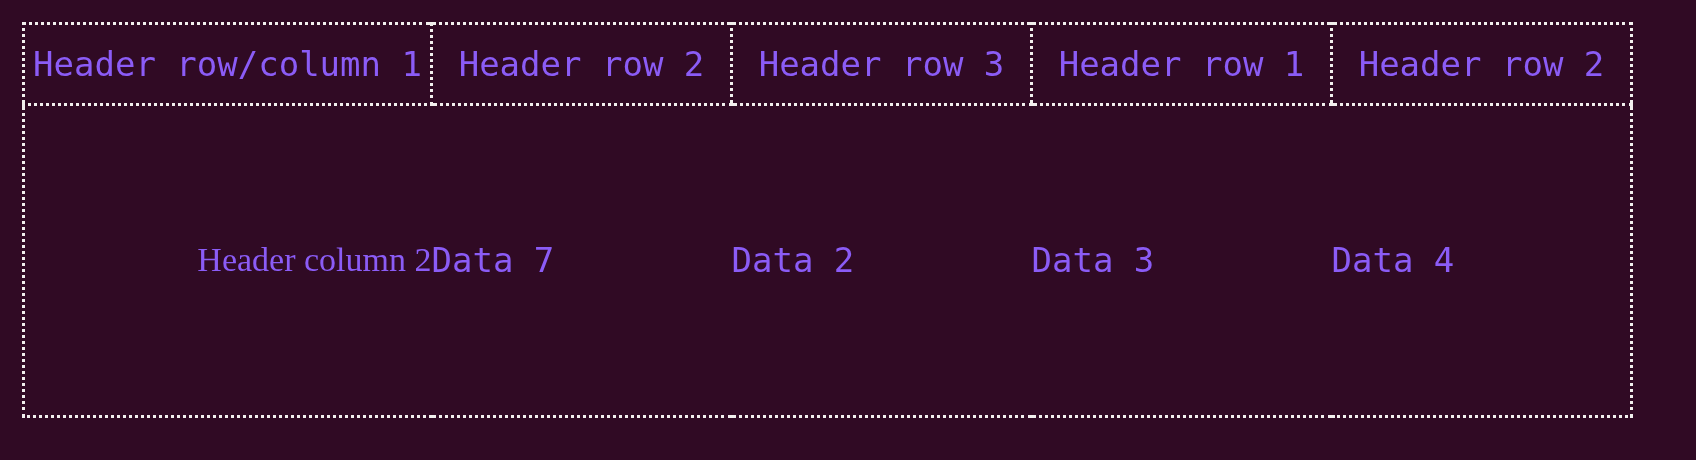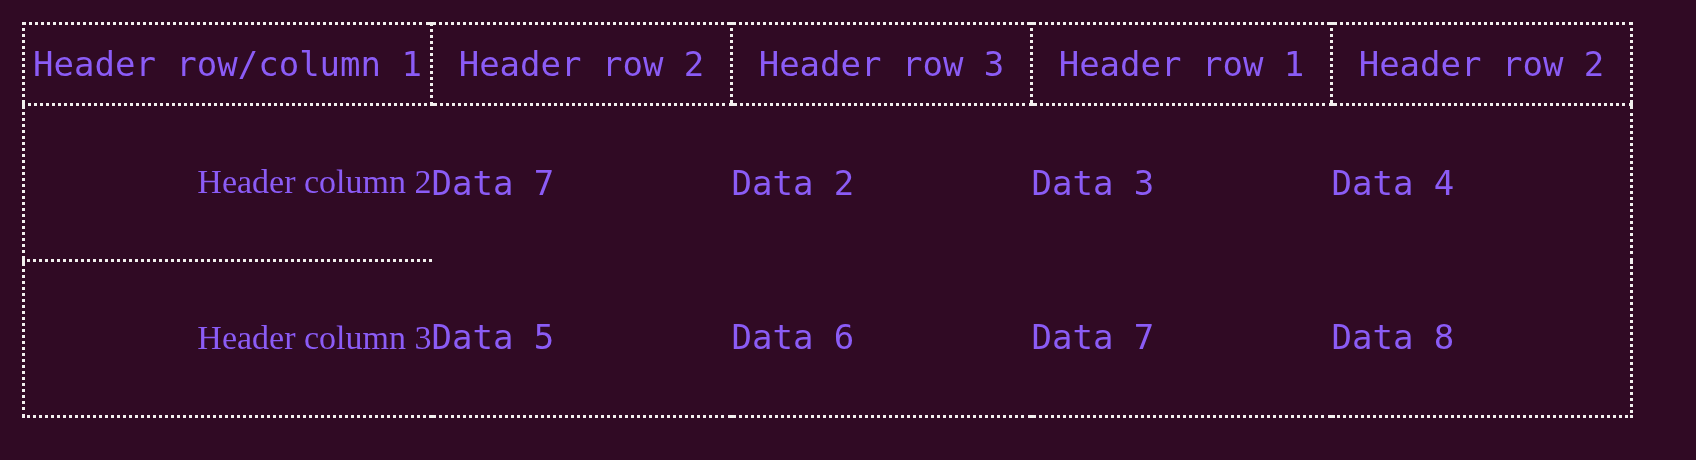--- a/index.html
+++ b/index.html
@@ -113,23 +113,16 @@
         </tr>
       </thead>
       <tbody>
         <tr class="data-row">
           <td class="rowhead">Header column 2</td>
           <td class="datacell">Data 7</td>
           <td class="datacell">Data 2</td>
           <td class="datacell">Data 3</td>
           <td class="datacell">Data 4</td>
         </tr>
-        <tr class="data-row">
-          <td class="rowhead">Header column 3</td>
-          <td class="datacell">Data 5</td>
-          <td class="datacell">Data 6</td>
-          <td class="datacell">Data 7</td>
-          <td class="datacell">Data 8</td>
-        </tr>
       </tbody>
     </table>
   </div>
 </div>
 
 </body></html>

